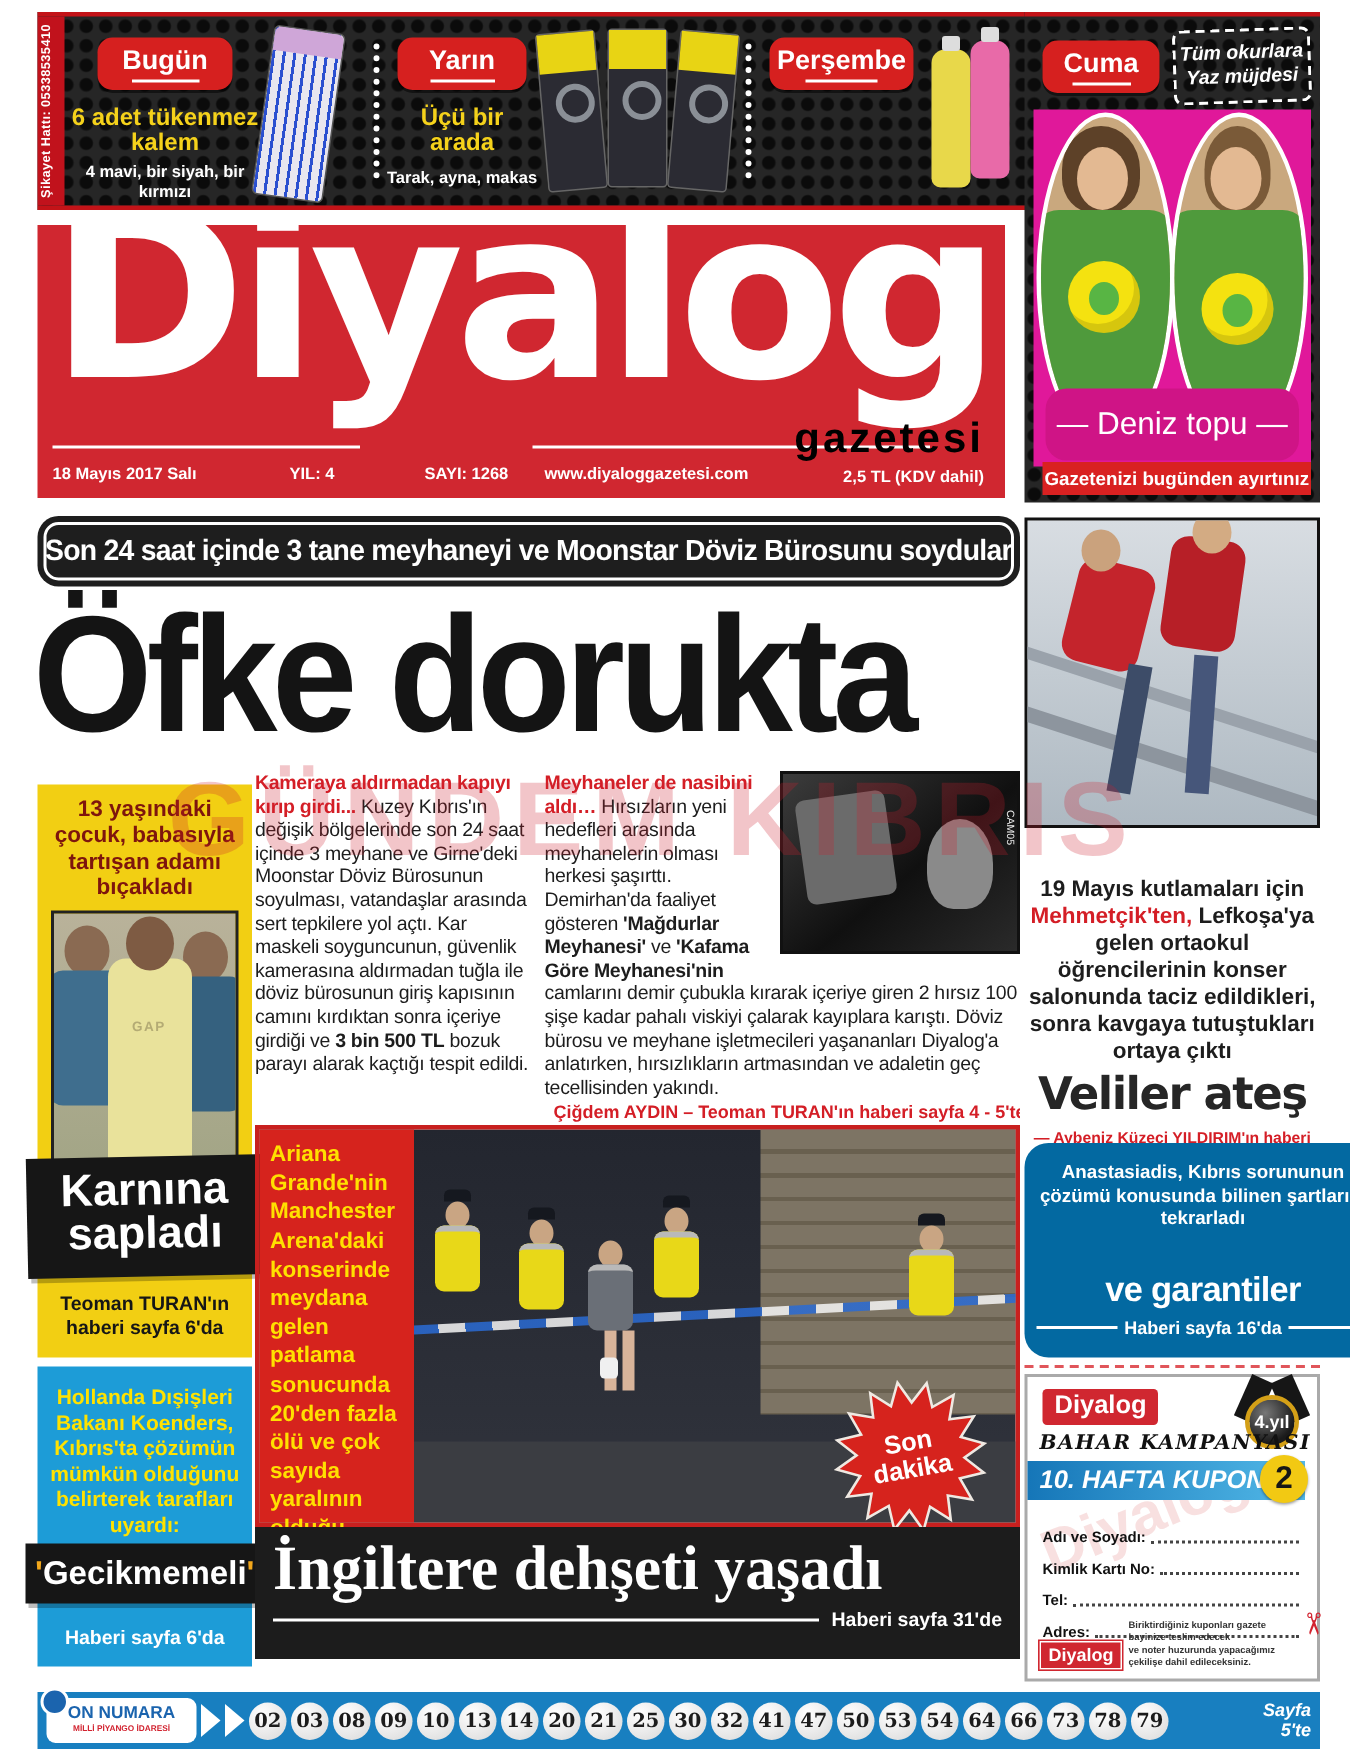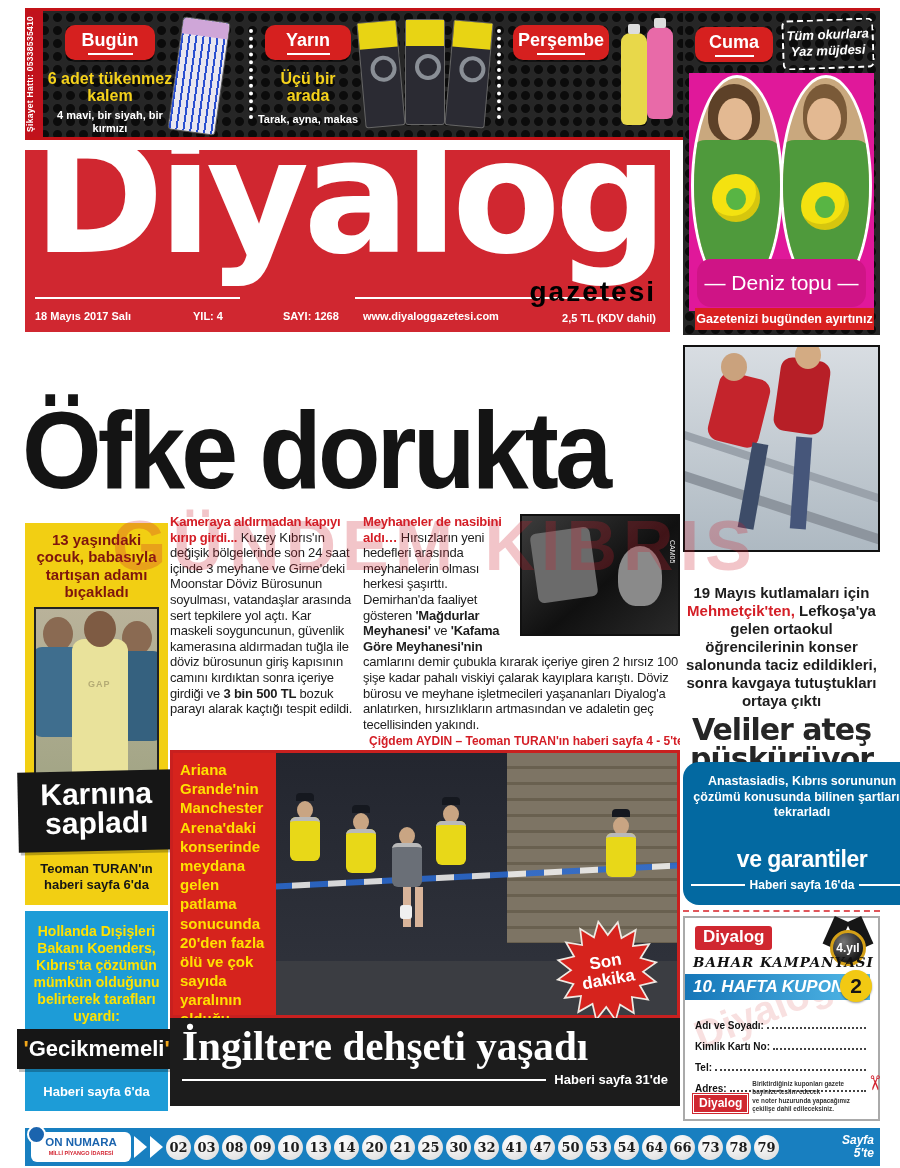--- a/index.html
+++ b/index.html
@@ -259,20 +259,25 @@
     <div class="mh-line" style="left:10px;width:205px;"></div>
     <div class="mh-line" style="left:330px;width:265px;"></div>
     <div class="mh-item" style="left:10px;">18 Mayıs 2017 Salı</div>
     <div class="mh-item" style="left:168px;">YIL: 4</div>
     <div class="mh-item" style="left:258px;">SAYI: 1268</div>
     <div class="mh-item" style="left:338px;">www.diyaloggazetesi.com</div>
     <div class="mh-gaz">gazetesi</div>
     <div class="mh-price">2,5 TL (KDV dahil)</div>
   </div>
 
+  <div class="abs kicker">
+    <div class="kicker-inner">
+        <span>Son 24 saat içinde 3 tane meyhaneyi ve Moonstar Döviz Bürosunu soydular</span>
+      </div>
+  </div>
 
   <div class="abs bighead">Öfke dorukta</div>
 
   <div class="abs watermark">GÜNDEM KIBRIS</div>
 
   <div class="abs yellowbox">
     <div class="yb-kick">13 yaşındaki çocuk, babasıyla tartışan adamı bıçakladı</div>
     <div class="yb-photo">
       <div class="man" style="left:-4px;top:8px;">
           <div class="head"></div>
@@ -329,21 +334,20 @@
     <div class="leg1"></div>
       <div class="leg2"></div>
   </div>
 
   <div class="abs veliler">
     <div class="vl-intro">
       <span>19 Mayıs kutlamaları için </span><span class="red">Mehmetçik'ten,</span><span> Lefkoşa'ya gelen ortaokul öğrencilerinin konser salonunda taciz edildikleri, sonra kavgaya tutuştukları ortaya çıktı</span>
     </div>
     <div class="vl-head">
       <span>Veliler ateş</span><br>
-      <span>püskürüyor</span>
     </div>
     <div class="vl-byline">— Aybeniz Küzeci YILDIRIM'ın haberi sayfa 3'te —</div>
   </div>
 
   <div class="abs guarantee">
     <div class="gu-intro">Anastasiadis, Kıbrıs sorununun çözümü konusunda bilinen şartlarını tekrarladı</div>
     <div class="gu-head">
       <br>
       <span>ve garantiler</span>
     </div>

